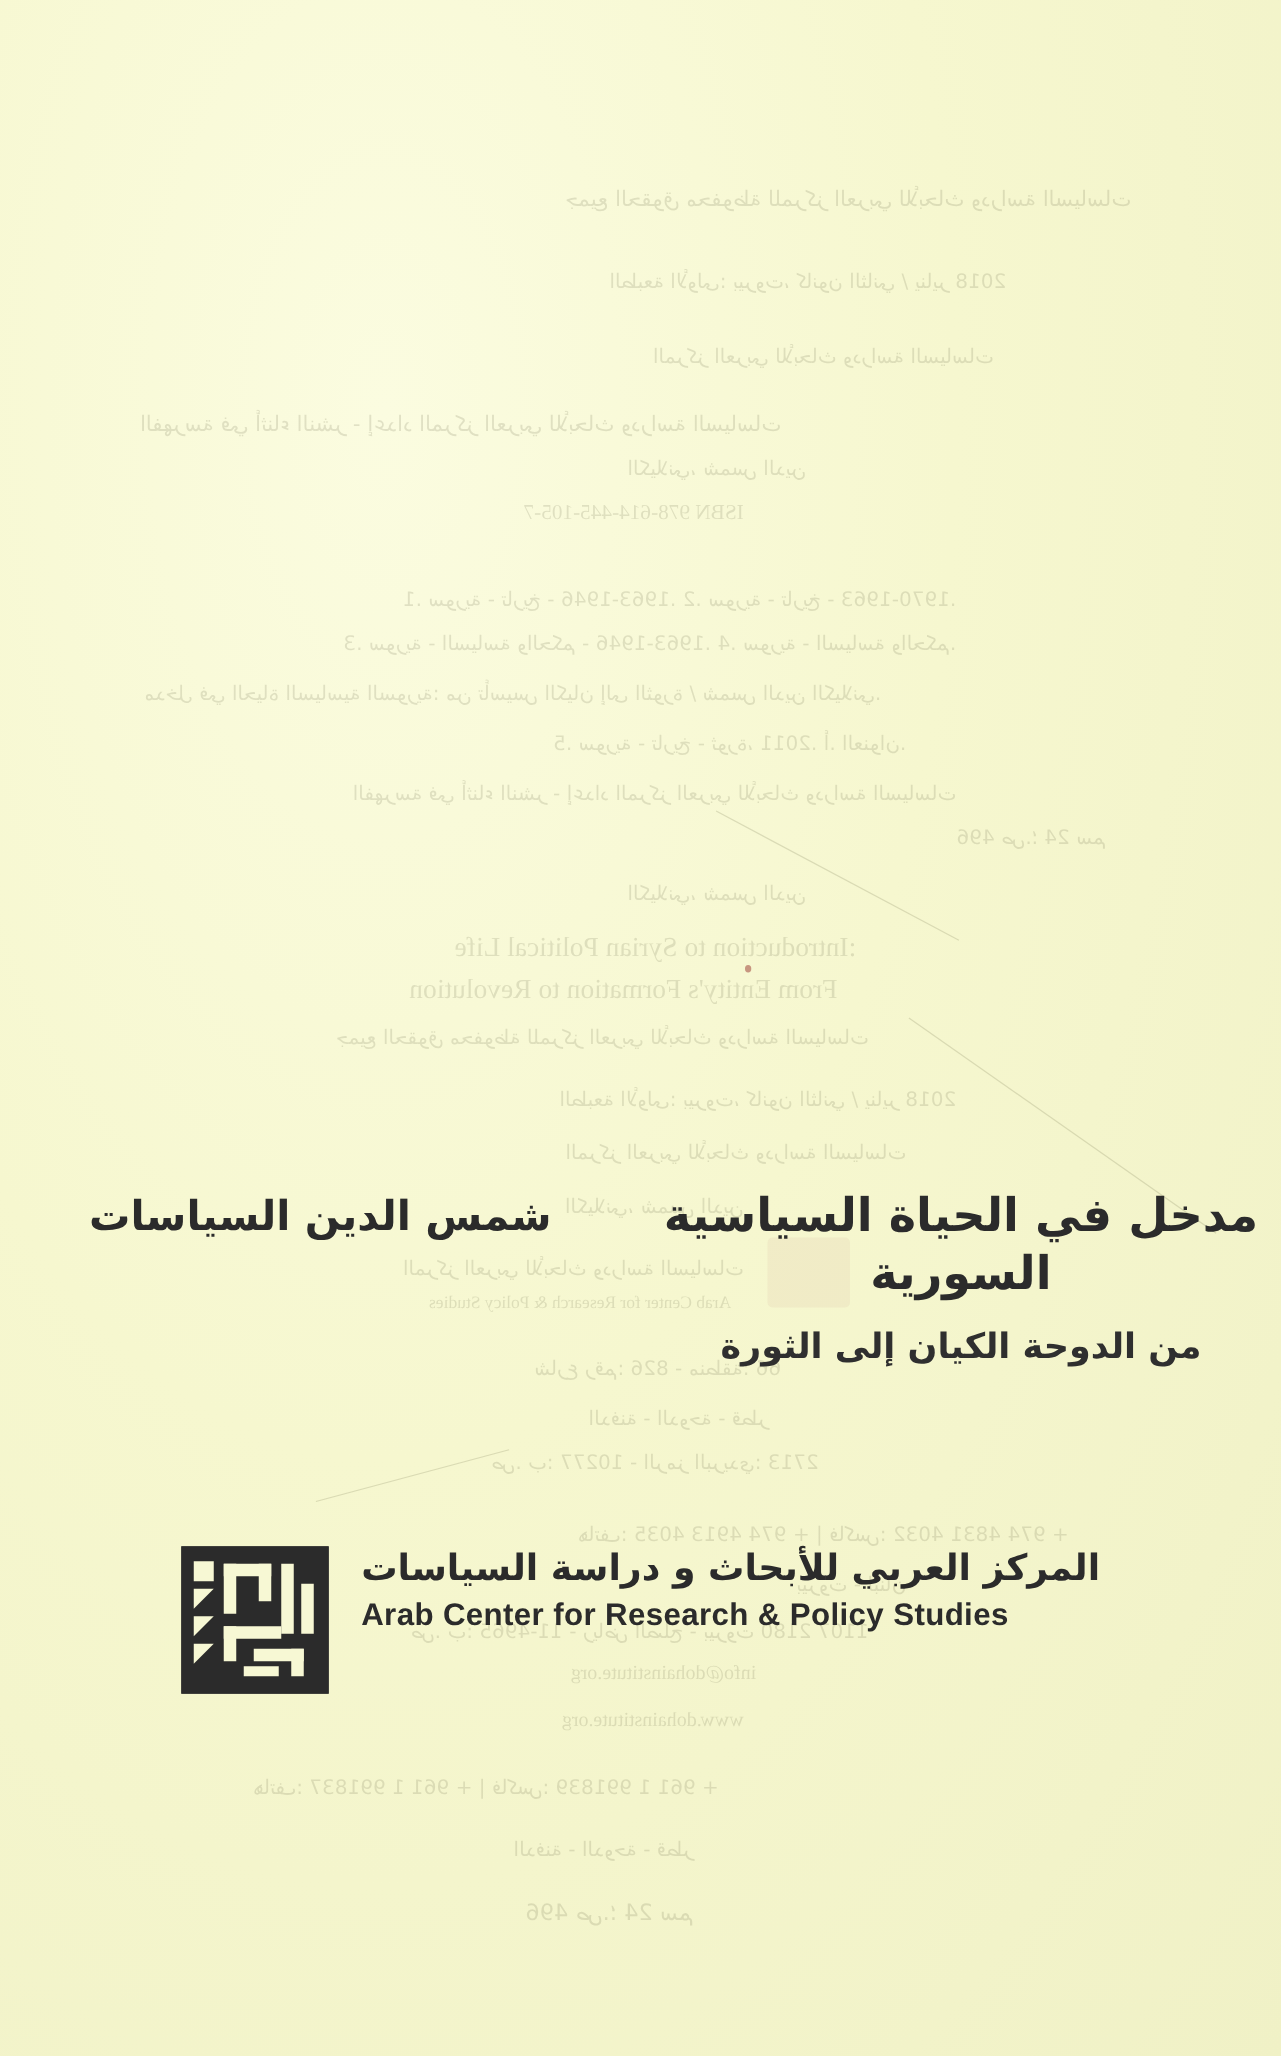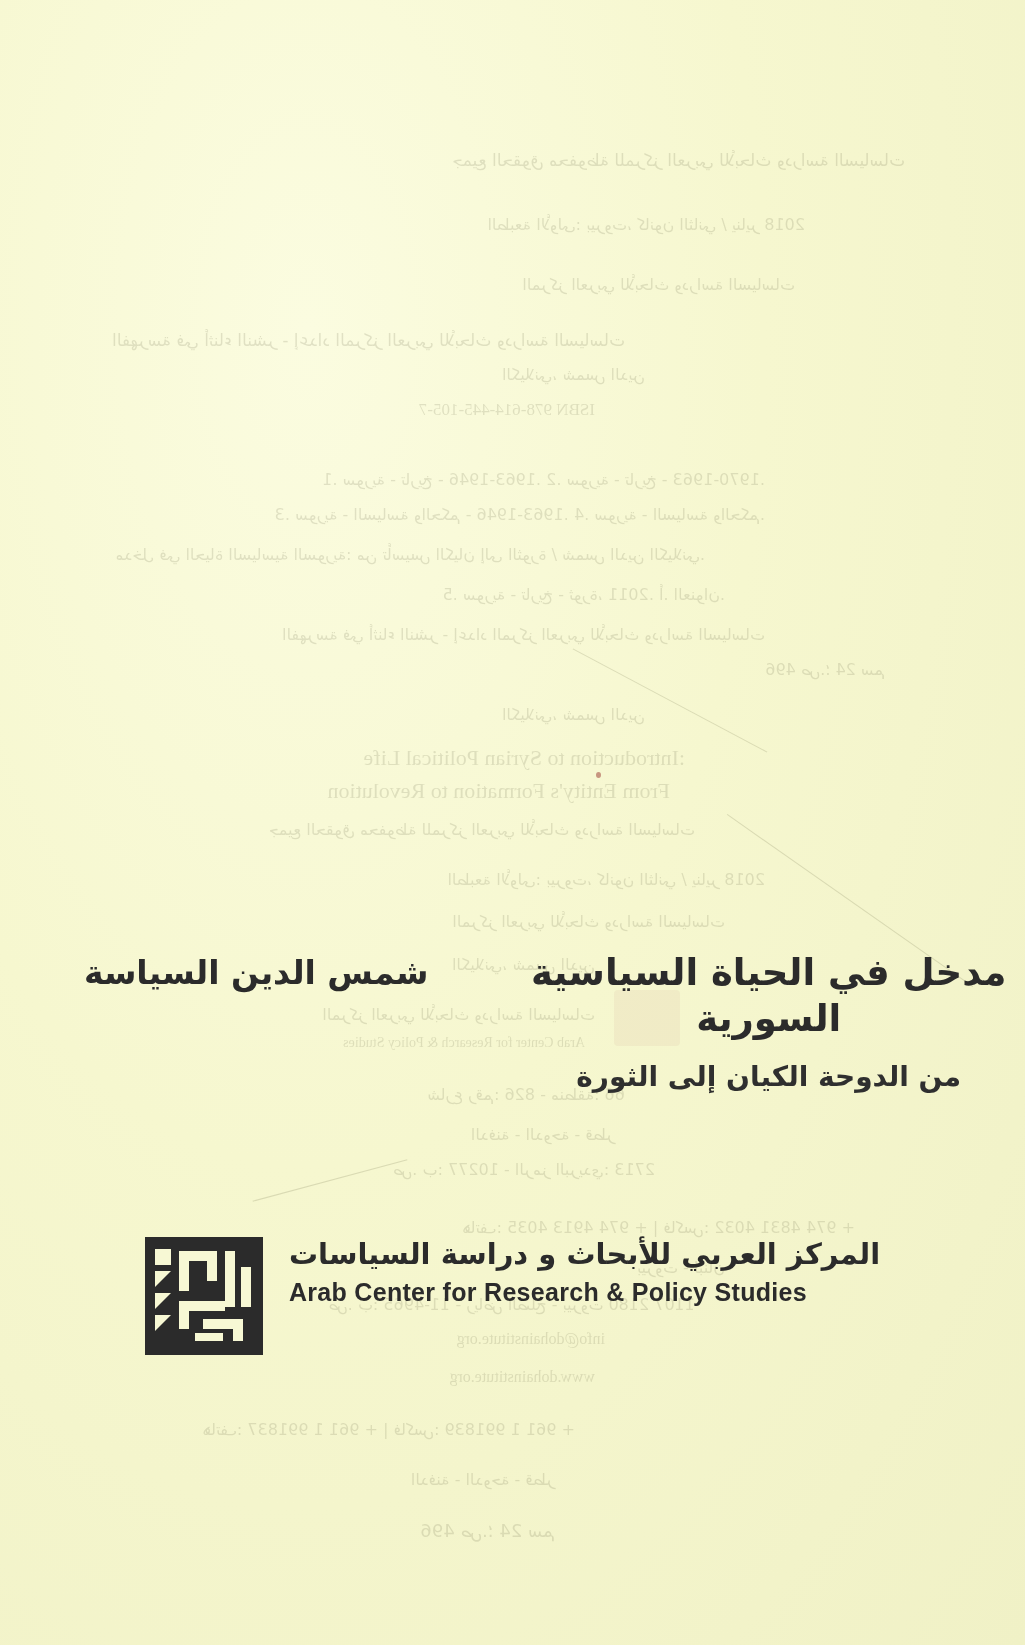--- a/index.html
+++ b/index.html
@@ -191,21 +191,21 @@
   <div class="scratch" style="top:1180px; left:250px; width:160px; height:1px; transform:rotate(-15deg);"></div>
   <div class="blotch" style="top:772px; left:596px; width:5px; height:6px; background:rgba(160,70,60,0.55);"></div>
 
   <div id="content">
 
     <div class="title-block">
       <div class="main-title">مدخل في الحياة السياسية السورية</div>
       <div class="subtitle">من الدوحة الكيان إلى الثورة</div>
     </div>
 
-    <div class="author">شمس الدين السياسة</div>
+    <div class="author">شمس الدين السياسات</div>
 
     <div class="publisher">
       <div class="logo">
         <svg width="118" height="118" viewBox="0 0 118 118" aria-hidden="true">
           <rect x="0" y="0" width="118" height="118" fill="#2b2b2b"></rect>
 
           <rect x="10" y="12" width="16" height="16" fill="#f7f8d4"></rect>
           <polygon points="10,34 26,34 10,50" fill="#f7f8d4"></polygon>
           <polygon points="10,56 26,56 10,72" fill="#f7f8d4"></polygon>
           <polygon points="10,78 26,78 10,94" fill="#f7f8d4"></polygon>

